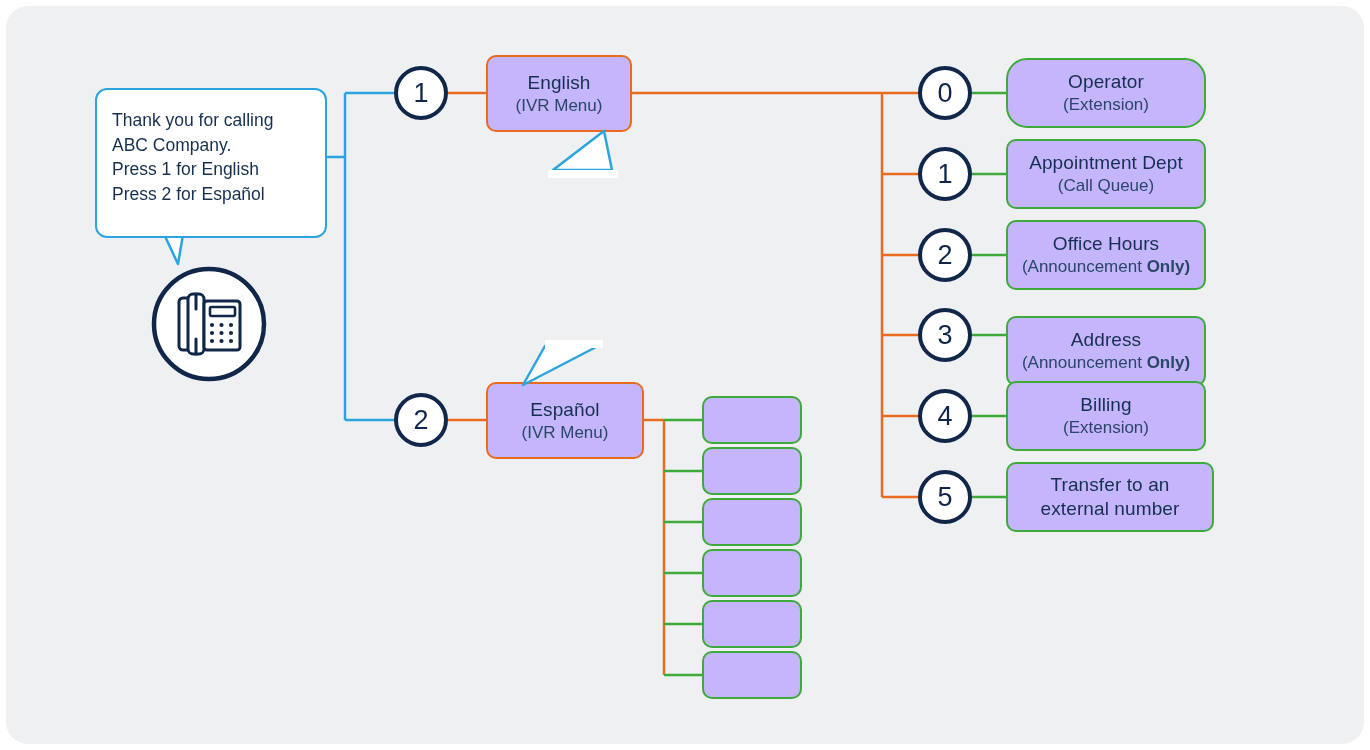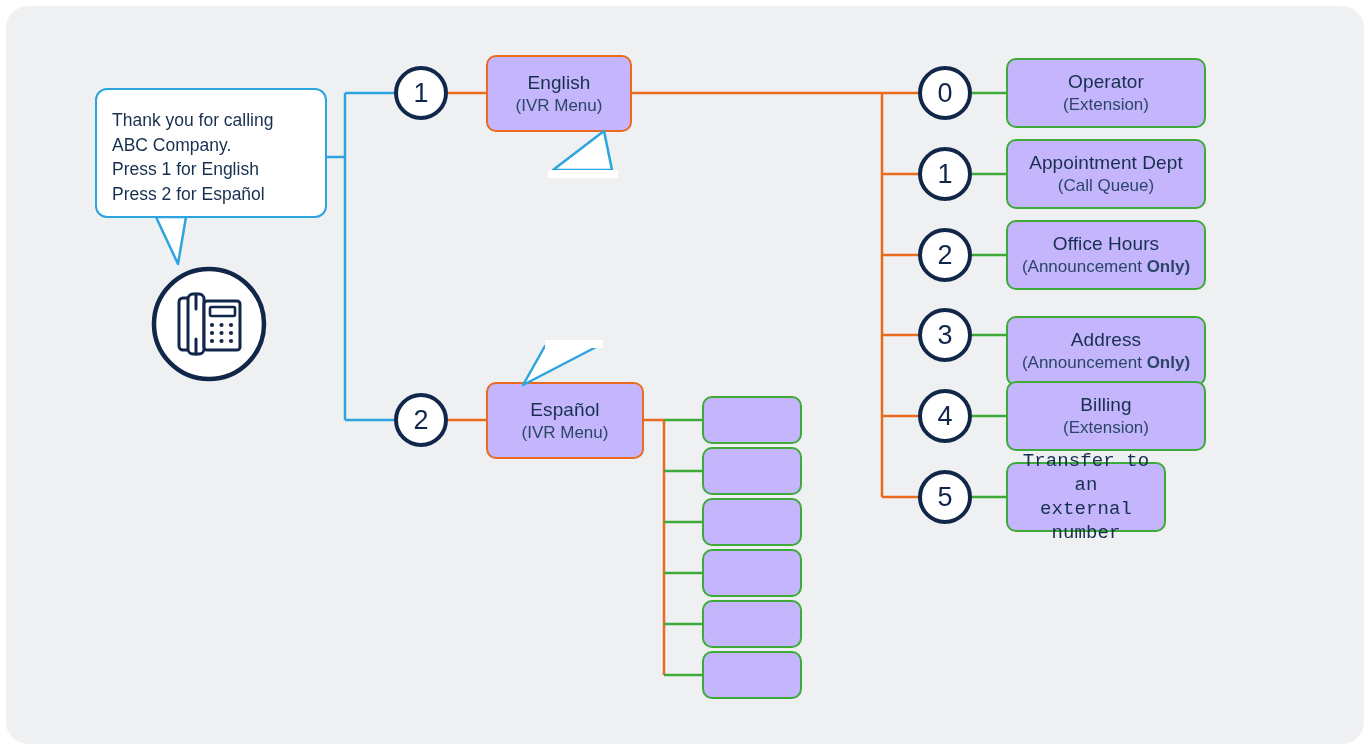--- a/index.html
+++ b/index.html
@@ -88,21 +88,21 @@
     background: #ffffff;
     border-radius: 12px;
     color: #17304f;
   }
   .bubble.blue { border: 2.5px solid #2ca4e0; }
 
   #intro-bubble {
     left: 95px;
     top: 88px;
     width: 232px;
-    height: 130px;
+    height: 150px;
     padding: 18px 0 0 15px;
   }
   #intro-bubble .txt {
     font-size: 17.5px;
     line-height: 24.5px;
     white-space: pre-line;
   }
 
   
   #menu-callout {
@@ -259,21 +259,21 @@
   <div class="circle" style="left:918px; top:308px;">
     <span>3</span>
     </div>
   <div class="circle" style="left:918px; top:389px;">
     <span>4</span>
     </div>
   <div class="circle" style="left:918px; top:470px;">
     <span>5</span>
     </div>
 
-  <div class="box green" style="left:1006px; top:58px; width:200px; height:70px;">
+  <div class="box green" style="left:1006px; top:58px; width:200px; height:70px;border-radius:21px;">
     <div class="line1">Operator</div>
     <div class="line2">
       <span>(Extension)</span><b></b>
     </div>
   </div>
 
   <div class="box green" style="left:1006px; top:139px; width:200px; height:70px;">
     <div class="line1">Appointment Dept</div>
     <div class="line2">
       <span>(Call Queue)</span><b></b>
@@ -294,21 +294,21 @@
     </div>
   </div>
 
   <div class="box green" style="left:1006px; top:381px; width:200px; height:70px;text-align:center;">
     <div class="line1">Billing</div>
     <div class="line2">
       <span>(Extension)</span><b></b>
     </div>
   </div>
 
-  <div class="box green" style="left:1006px; top:462px; width:160px; height:70px;font-family:Liberation Mono, monospace;">
+  <div class="box green" style="left:1006px; top:462px; width:208px; height:70px;">
     <div class="line1" style="white-space:pre-line;">Transfer to an
 external number</div>
   </div>
 
   <div class="box green" style="left:702px; top:396px; width:100px; height:48px;">
     <div class="line1"></div>
   </div>
   <div class="box green" style="left:702px; top:447px; width:100px; height:48px;">
     <div class="line1"></div>
   </div>

